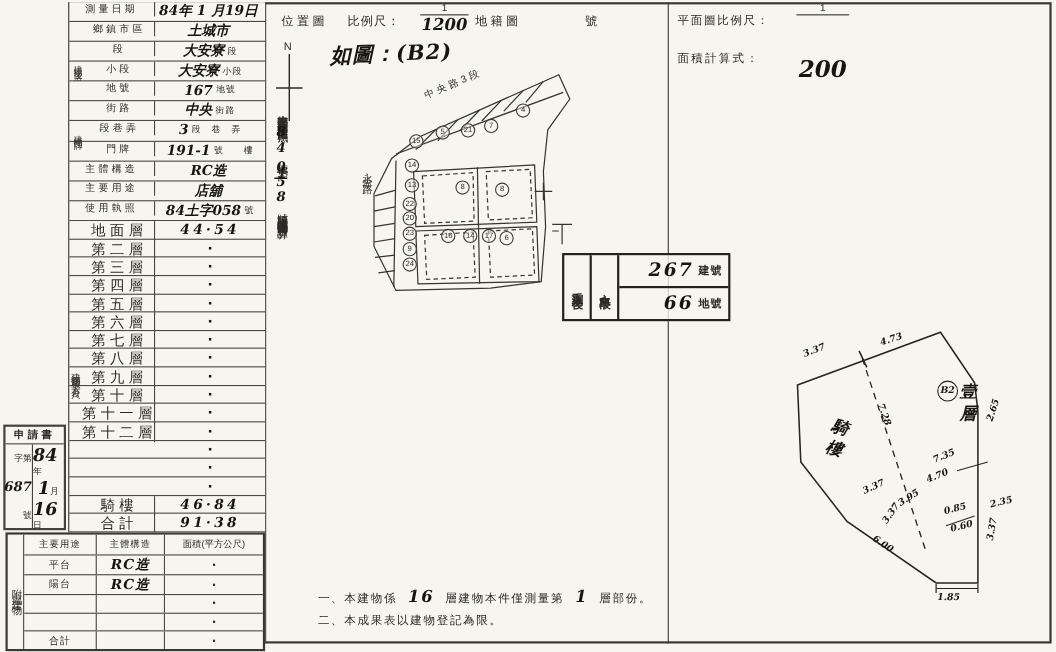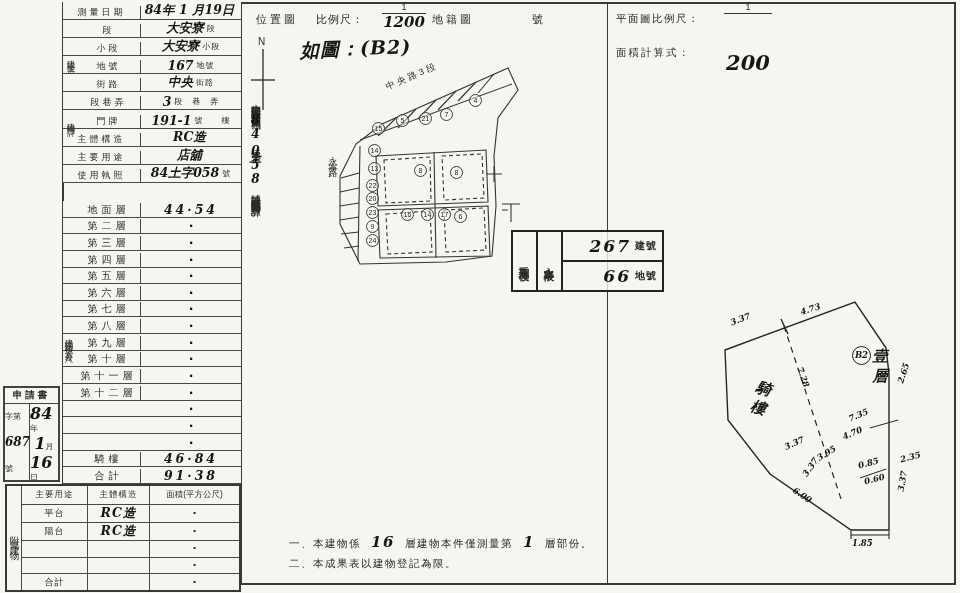--- a/index.html
+++ b/index.html
@@ -8,31 +8,31 @@
   .abs{position:absolute;}
   .hw{font-family:"DejaVu Serif",serif;font-style:italic;font-weight:700;color:#16150f;}
   .vtext{writing-mode:vertical-rl;text-orientation:upright;}
 
   
   .frame{left:62px;top:2px;width:894px;height:583px;border:2px solid #3a3834;box-sizing:border-box;}
   .vline{width:0;border-left:1.6px solid #3a3834;}
 
   
   .mtable{left:62px;top:2px;width:179px;background:#f6f5f0;box-sizing:border-box;border-left:1.6px solid #3a3834;}
-  .trow,.arow{display:flex;align-items:flex-end;border-bottom:1.2px solid #4a4842;box-sizing:border-box;}
+  .trow,.arow{display:flex;align-items:flex-start;border-bottom:1.2px solid #4a4842;box-sizing:border-box;}
   .trow{height:18.08px;}
   .arow{height:16.65px;}
   .gspace{width:14px;border-right:1px solid #4a4842;box-sizing:border-box;}
   .lab{width:64px;border-right:1px solid #4a4842;box-sizing:border-box;display:flex;align-items:center;justify-content:center;
        font-size:9px;letter-spacing:3px;white-space:nowrap;}
   .trow.full .lab{width:78px;}
   .val{flex:1;display:flex;align-items:center;justify-content:center;gap:3px;overflow:visible;}
   .val .hw{font-size:12.5px;white-space:nowrap;}
   .suf{font-size:8px;letter-spacing:1px;white-space:nowrap;}
-  .arow .lab{font-size:10px;letter-spacing:4px;}
+  .arow .lab{font-size:13px;letter-spacing:4px;}
   .dot{font-weight:bold;font-size:11px;font-style:normal;font-family:"DejaVu Sans",sans-serif;}
   .hwv{font-size:14px;letter-spacing:3px;}
   .vstrip{position:absolute;display:flex;align-items:center;justify-content:center;
           writing-mode:vertical-rl;text-orientation:upright;font-size:8px;letter-spacing:2px;color:#33322d;}
 
   
   .at{left:5px;top:484px;width:236px;height:108px;border:2px solid #3a3834;box-sizing:border-box;display:flex;background:#f6f5f0;}
   .at-side{width:15px;border-right:1px solid #4a4842;box-sizing:border-box;display:flex;align-items:center;justify-content:center;
            writing-mode:vertical-rl;text-orientation:upright;font-size:9.5px;letter-spacing:5px;}
   .at-main{flex:1;display:flex;flex-direction:column;}
@@ -42,21 +42,21 @@
   .at-c3{flex:1;text-align:center;height:100%;display:flex;align-items:center;justify-content:center;}
   .at-r{display:flex;flex:1;border-bottom:1px solid #4a4842;box-sizing:border-box;font-size:9px;align-items:center;}
   .at-r:last-child{border-bottom:none;}
   .at-r .hw{font-size:12.5px;}
 
   
   .appstamp{left:3px;top:386px;width:57px;height:96px;border:2px solid #44423c;box-sizing:border-box;background:#f6f5f0;}
   .app-title{height:15px;border-bottom:1px solid #44423c;display:flex;align-items:center;justify-content:center;
              font-size:9.5px;letter-spacing:3px;font-weight:bold;}
   .app-body{display:flex;height:77px;}
-  .app-col1{width:25px;border-right:1px solid #44423c;box-sizing:border-box;display:flex;flex-direction:column;align-items:flex-start;justify-content:space-around;font-size:8px;}
+  .app-col1{width:25px;border-right:1px solid #44423c;box-sizing:border-box;display:flex;flex-direction:column;align-items:flex-end;justify-content:space-around;font-size:8px;}
   .app-col1 .hw{font-size:12px;}
   .app-col2{flex:1;display:flex;flex-direction:column;justify-content:space-around;align-items:center;font-size:8px;}
   .app-col2 .hw{font-size:16px;}
 
   
   .statement{left:243px;top:96px;width:25px;height:446px;font-size:10px;letter-spacing:1px;line-height:22px;
              display:flex;align-items:center;}
   .statement .hw{font-size:12px;letter-spacing:0;}
   .mh{font-size:11px;letter-spacing:3px;white-space:nowrap;}
   .frac{display:inline-flex;flex-direction:column;align-items:center;width:44px;}
@@ -104,20 +104,28 @@
 
       <div class="trow full">
 
         <div class="lab">測量日期</div>
         <div class="val">
           <span class="hw">84年 1 月19日</span>
           <span class="suf"></span>
         </div>
       </div>
 
+      <div class="trow grouped">
+        <div class="gspace"></div>
+        <div class="lab">鄉鎮市區</div>
+        <div class="val">
+          <span class="hw">土城市</span>
+          <span class="suf"></span>
+        </div>
+      </div>
 
       <div class="trow grouped">
         <div class="gspace"></div>
         <div class="lab">段</div>
         <div class="val">
           <span class="hw">大安寮</span>
           <span class="suf">段</span>
         </div>
       </div>
 

